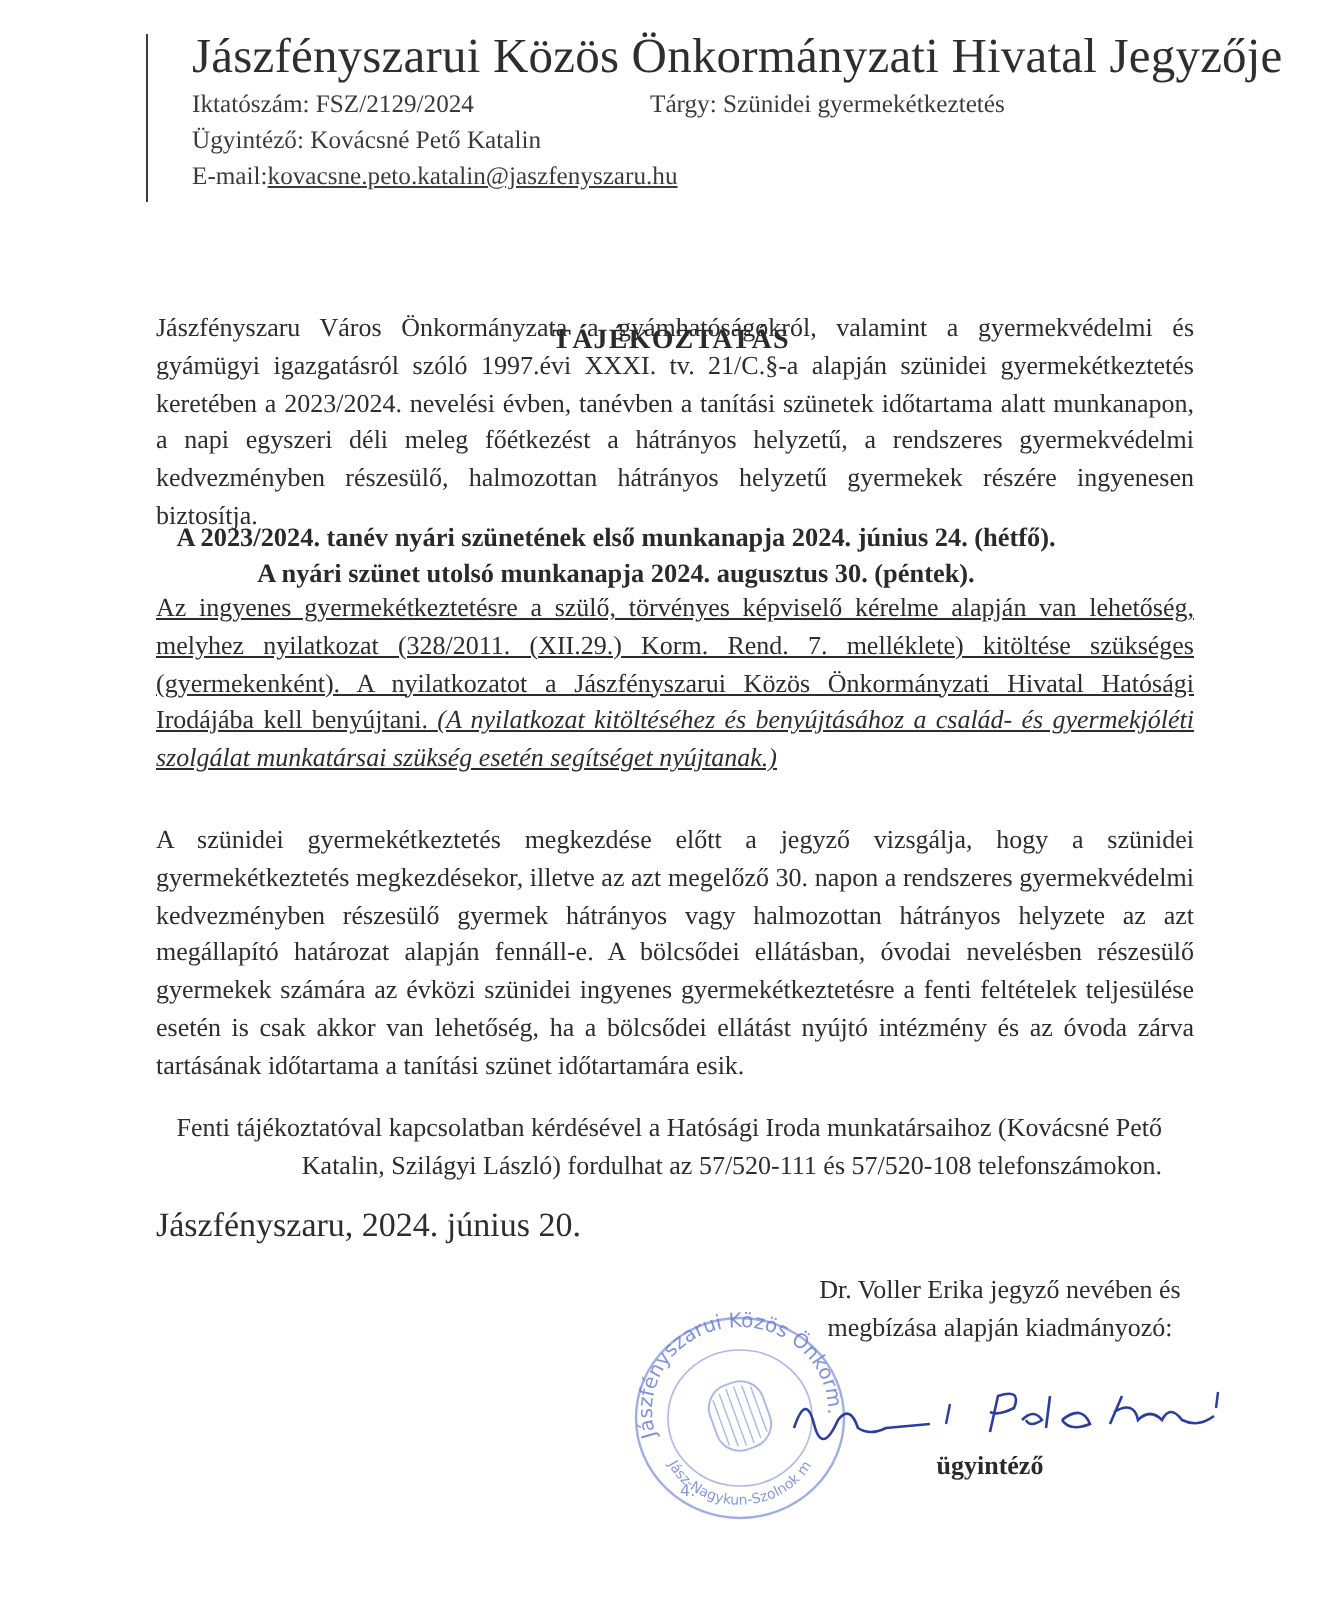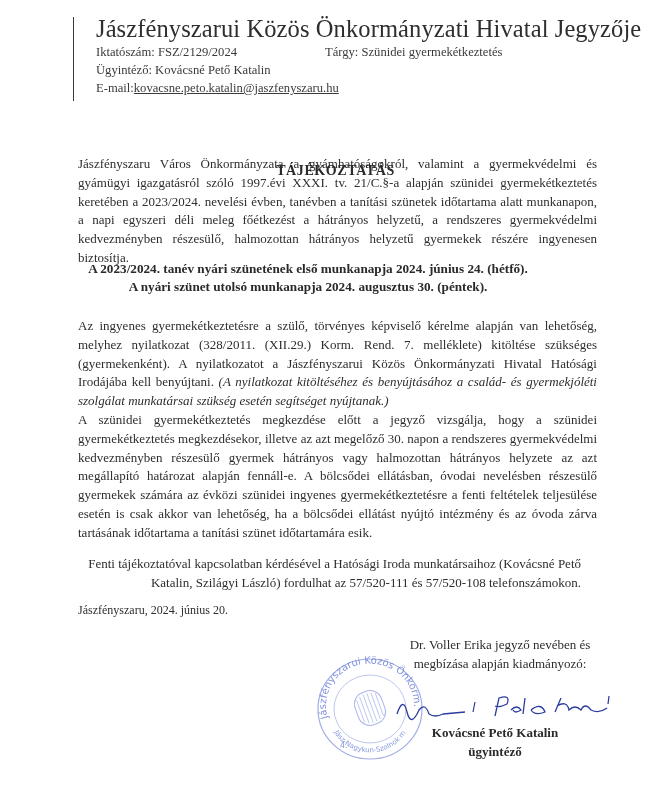--- a/index.html
+++ b/index.html
@@ -26,25 +26,25 @@
     }
     .para {
       position: absolute; left: 78px; width: 519px;
       font-size: 13px; line-height: 18.8px; text-align: justify; color: #2d2d2d;
     }
     .para.p1 { top: 155px; }
     .center-bold {
       position: absolute; left: 0; width: 616px; top: 260px; text-align: center;
       font-size: 13.2px; line-height: 18.4px; font-weight: bold; color: #2a2a2a;
     }
-    .para.p2 { top: 317px; }
+    .para.p2 { top: 295px; text-decoration: underline; }
     .para.p2 i { font-style: italic; }
     .para.p3 { top: 411px; }
     .para.p4 { top: 555px; left: 62px; width: 519px; text-align: right; }
-    .date-line { position: absolute; left: 78px; top: 603px; font-size: 12px; color: #2d2d2d; }
+    .date-line { position: absolute; left: 78px; top: 603px; font-size: 17px; color: #2d2d2d; }
 
     .sig-block {
       position: absolute; left: 380px; top: 636px; width: 240px; text-align: center;
       font-size: 13px; line-height: 18.5px; color: #2d2d2d;
     }
     .signature-scribble { position: absolute; left: 395px; top: 692px; width: 220px; height: 32px; }
     .stamp { position: absolute; left: 314px; top: 656px; width: 112px; height: 106px; }
     .signer {
       position: absolute; left: 420px; top: 723px; width: 150px; text-align: center;
       font-size: 13px; line-height: 19px; font-weight: bold; color: #2a2a2a;
@@ -119,15 +119,14 @@
 
 <svg class="signature-scribble" viewBox="0 0 220 32">
   <path d="M2 22 Q8 4 12 20 T24 18 Q30 10 34 22 Q40 26 48 22 L70 20" fill="none" stroke="#2b3d9e" stroke-width="1.3"></path>
   <path d="M80 10 L78 20" fill="none" stroke="#2b3d9e" stroke-width="1.2"></path>
   <path d="M100 24 L104 6 Q116 2 112 12 Q104 16 100 14 M116 18 Q122 12 126 18 Q120 22 118 18 M130 6 L128 22 M136 18 Q146 10 150 20 Q140 24 136 18" fill="none" stroke="#2b3d9e" stroke-width="1.3"></path>
   <path d="M160 20 L166 6 M162 14 Q172 8 174 18 Q180 12 186 18 Q190 10 196 18 Q204 22 212 16" fill="none" stroke="#2b3d9e" stroke-width="1.3"></path>
   <path d="M214 4 L213 12" fill="none" stroke="#2b3d9e" stroke-width="1.2"></path>
 </svg>
 
 <div class="signer">
-  <div>Kovácsné Pető Katalin</div>
   <div>ügyintéző</div>
 </div>
 
 </body></html>

